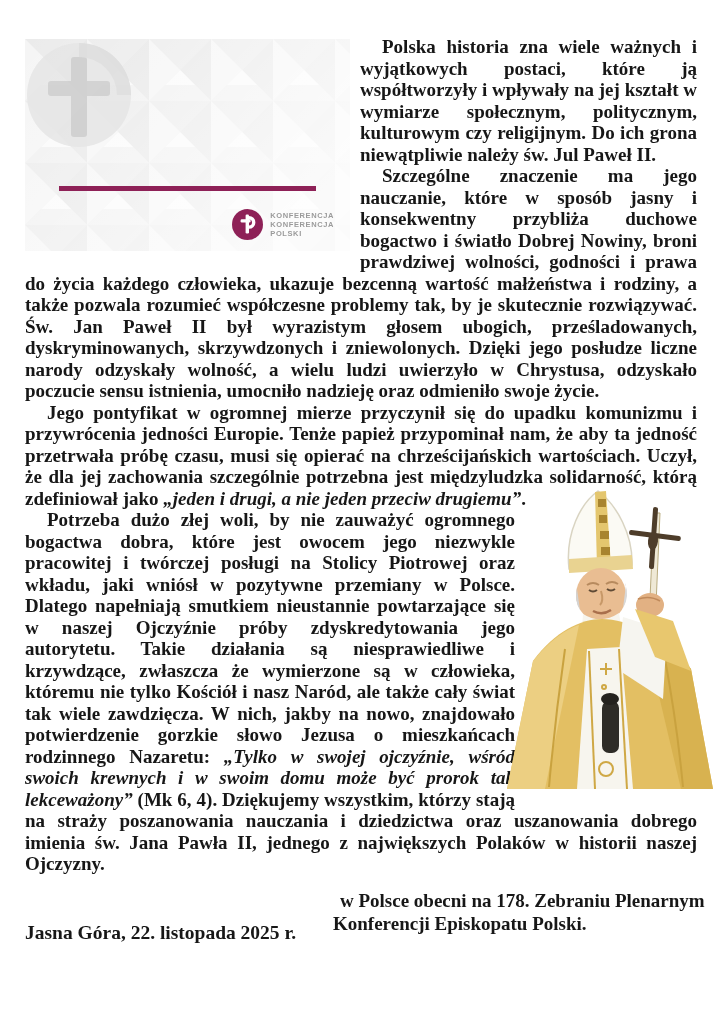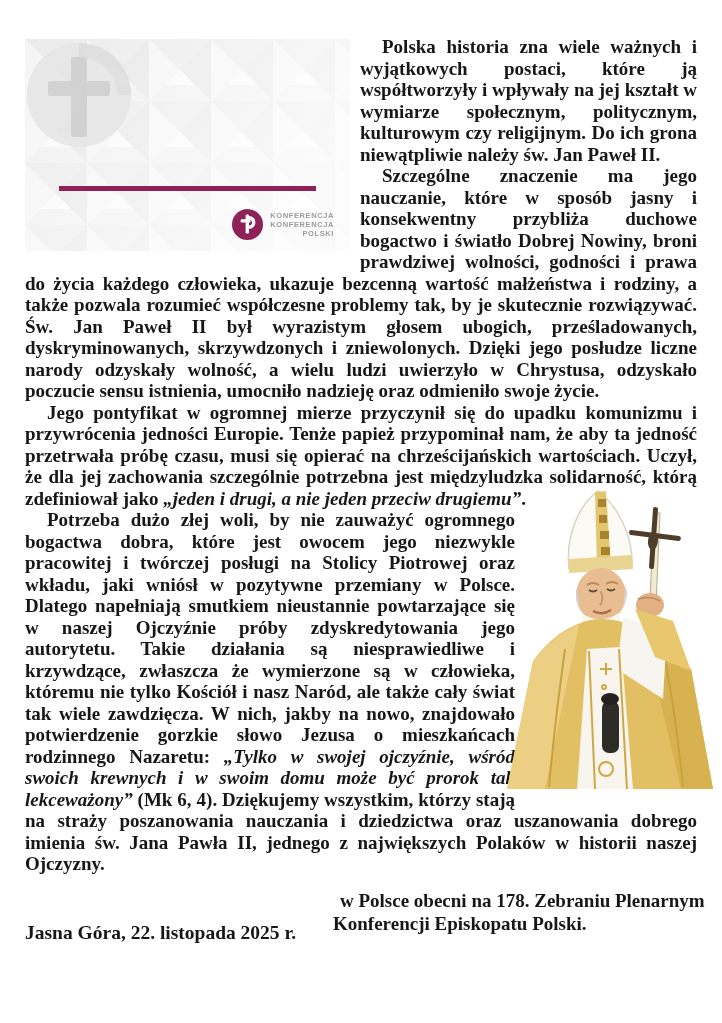--- a/index.html
+++ b/index.html
@@ -33,21 +33,21 @@
     position:absolute;top:60px;left:0;right:0;text-align:center;
     font-family:"Liberation Sans",sans-serif;font-weight:bold;
     font-size:15px;line-height:27px;letter-spacing:.4px;color:#7e2251;
   }
   .kep-card .card-rule{
     position:absolute;top:147px;left:34px;right:34px;height:5px;
     background:#8e2157;
   }
   .kep-card .card-logo{
     position:absolute;right:16px;bottom:10px;
-    display:flex;align-items:center;gap:6px;text-align:right;
+    display:flex;align-items:center;gap:6px;
   }
   .kep-card .logo-text{
     font-family:"Liberation Sans",sans-serif;font-size:7.5px;
     line-height:9px;letter-spacing:.6px;color:#9b9b9b;font-weight:bold;
   }
   
   .pope-wrap{
     float:right;width:170px;height:300px;margin:-20px 0 0 12px;
     position:relative;
   }
@@ -116,21 +116,21 @@
         </svg>
         <div class="logo-text">
           <div>KONFERENCJA</div>
           <div>KONFERENCJA</div>
           <div>POLSKI</div>
         </div>
       </div>
     </div>
 
     <p>
-      <span>Polska historia zna wiele ważnych i wyjątkowych postaci, które ją współtworzyły i wpływały na jej kształt w wymiarze społecznym, politycznym, kulturowym czy religijnym. Do ich grona niewątpliwie należy św. Jan Paweł II.</span>
+      <span>Polska historia zna wiele ważnych i wyjątkowych postaci, które ją współtworzyły i wpływały na jej kształt w wymiarze społecznym, politycznym, kulturowym czy religijnym. Do ich grona niewątpliwie należy św. Jul Paweł II.</span>
     </p>
     <p>
       <span>Szczególne znaczenie ma jego nauczanie, które w sposób jasny i konsekwentny przybliża duchowe bogactwo i światło Dobrej Nowiny, broni prawdziwej wolności, godności i prawa do życia każdego człowieka, ukazuje bezcenną wartość małżeństwa i rodziny, a także pozwala rozumieć współczesne problemy tak, by je skutecznie rozwiązywać. Św. Jan Paweł II był wyrazistym głosem ubogich, prześladowanych, dyskryminowanych, skrzywdzonych i zniewolonych. Dzięki jego posłudze liczne narody odzyskały wolność, a wielu ludzi uwierzyło w Chrystusa, odzyskało poczucie sensu istnienia, umocniło nadzieję oraz odmieniło swoje życie.</span>
     </p>
     <p>
       <span>Jego pontyfikat w ogromnej mierze przyczynił się do upadku komunizmu i przywrócenia jedności Europie. Tenże papież przypominał nam, że aby ta jedność przetrwała próbę czasu, musi się opierać na chrześcijańskich wartościach. Uczył, że dla jej zachowania szczególnie potrzebna jest międzyludzka solidarność, którą zdefiniował jako </span><i>„jeden i drugi, a nie jeden przeciw drugiemu”</i><span>.</span>
     </p>
     <p>
       <span class="pope-wrap">
         <svg viewBox="0 0 215 300">

